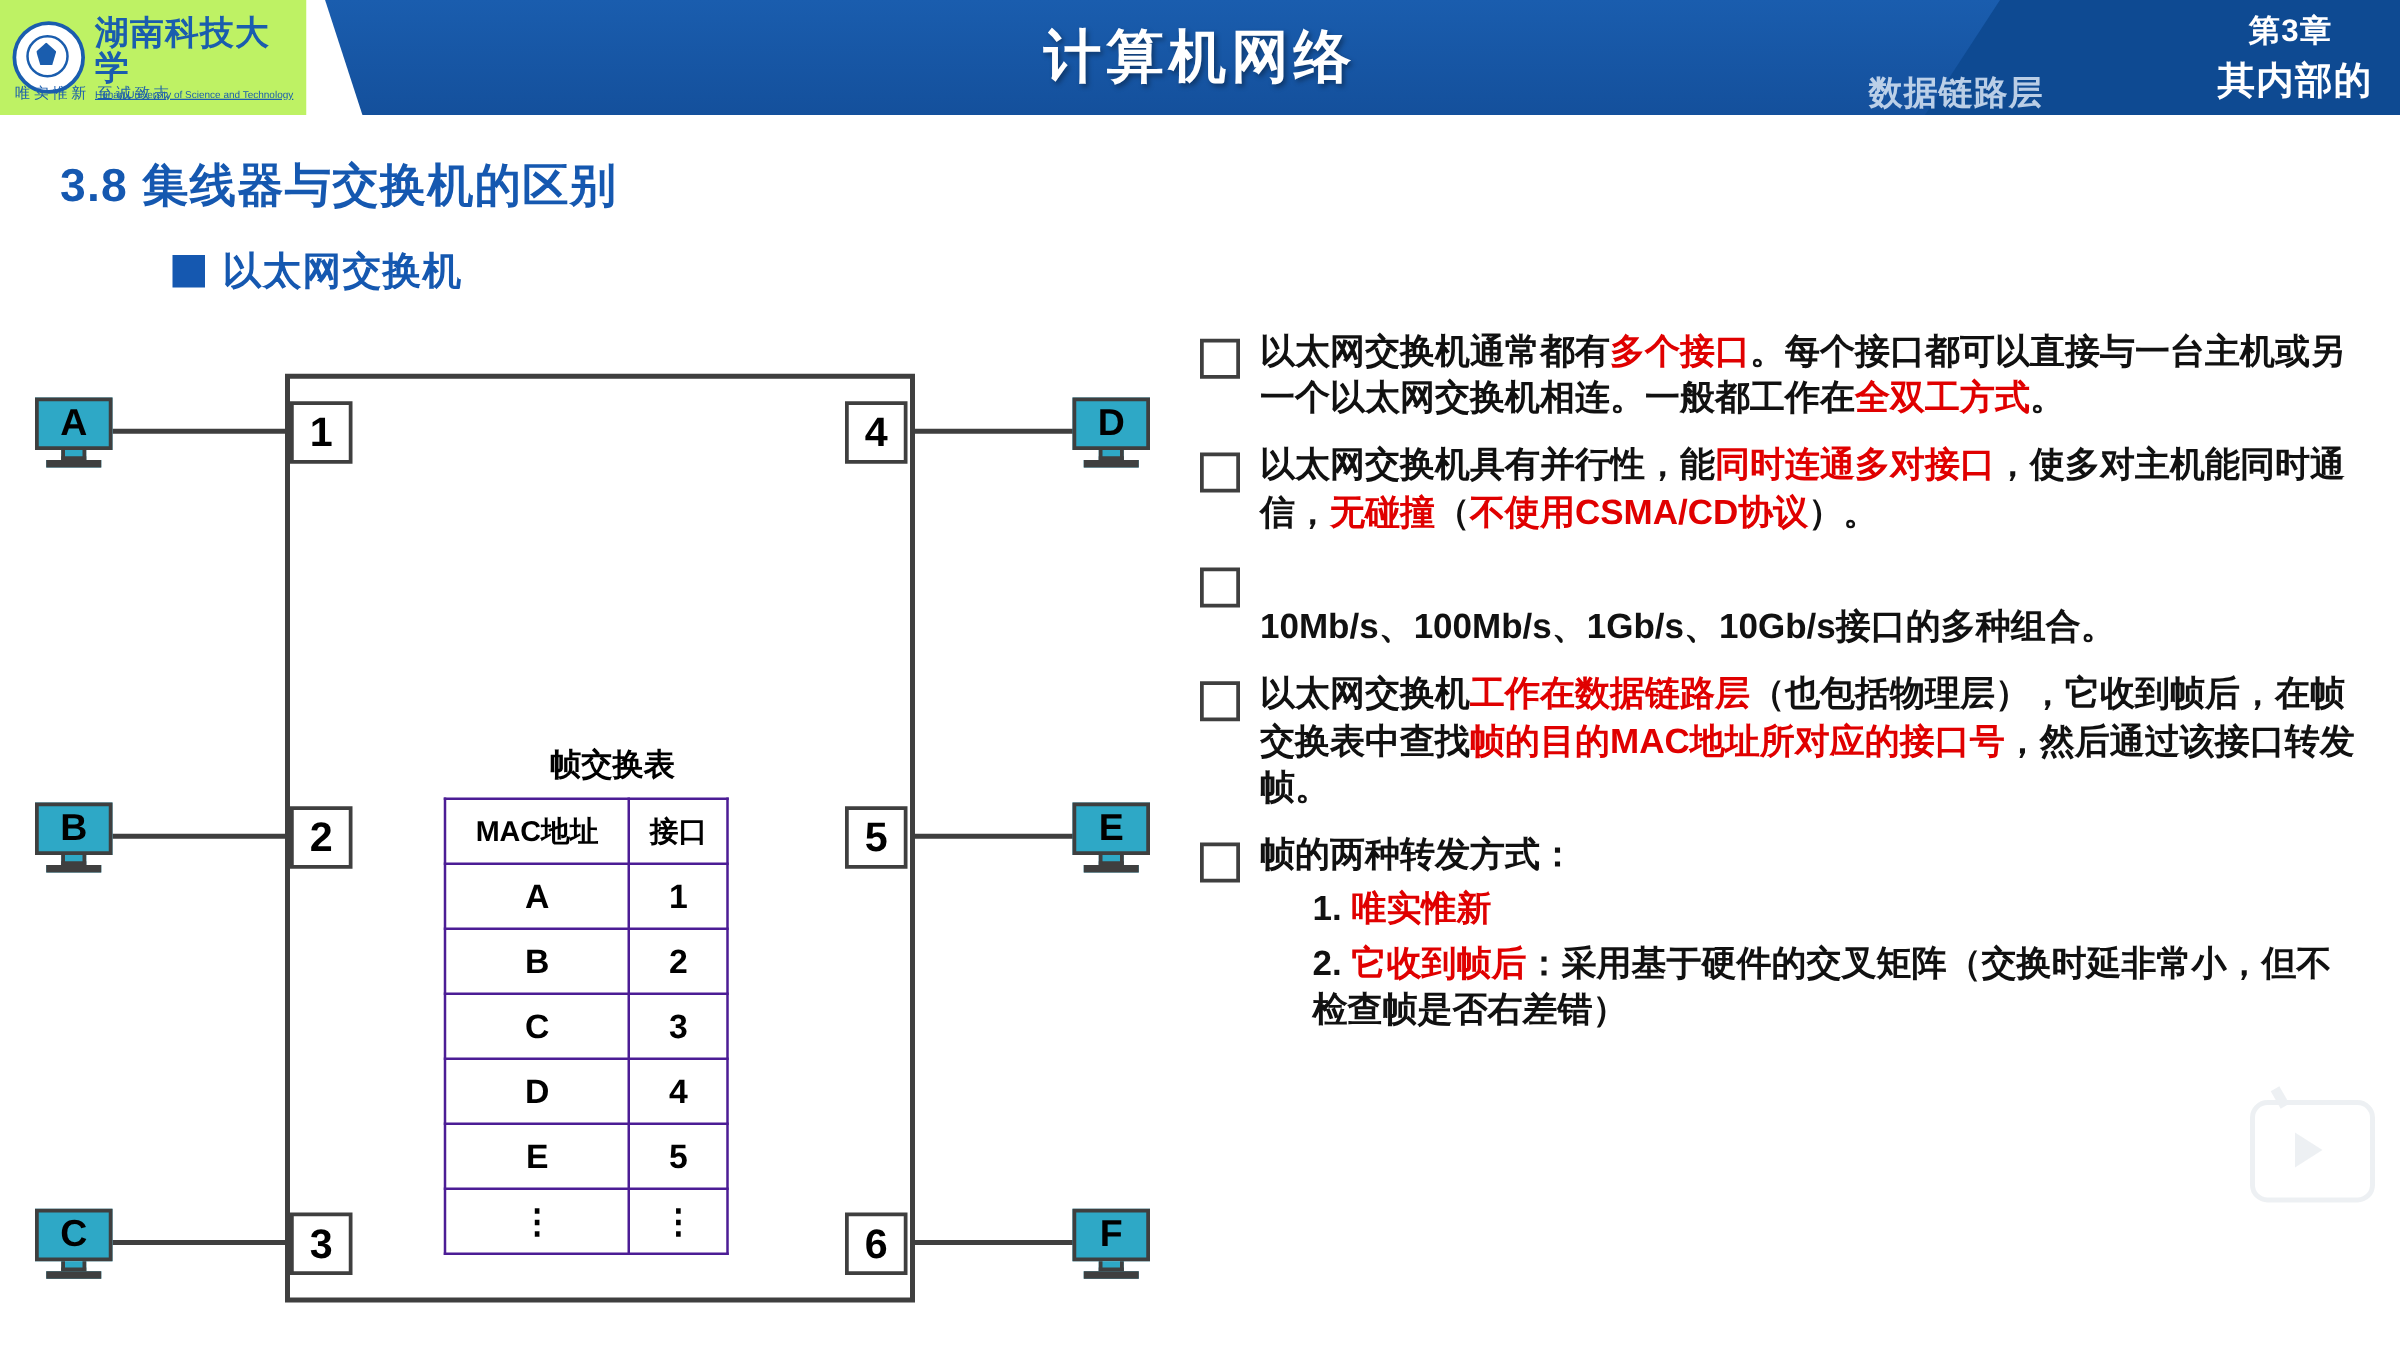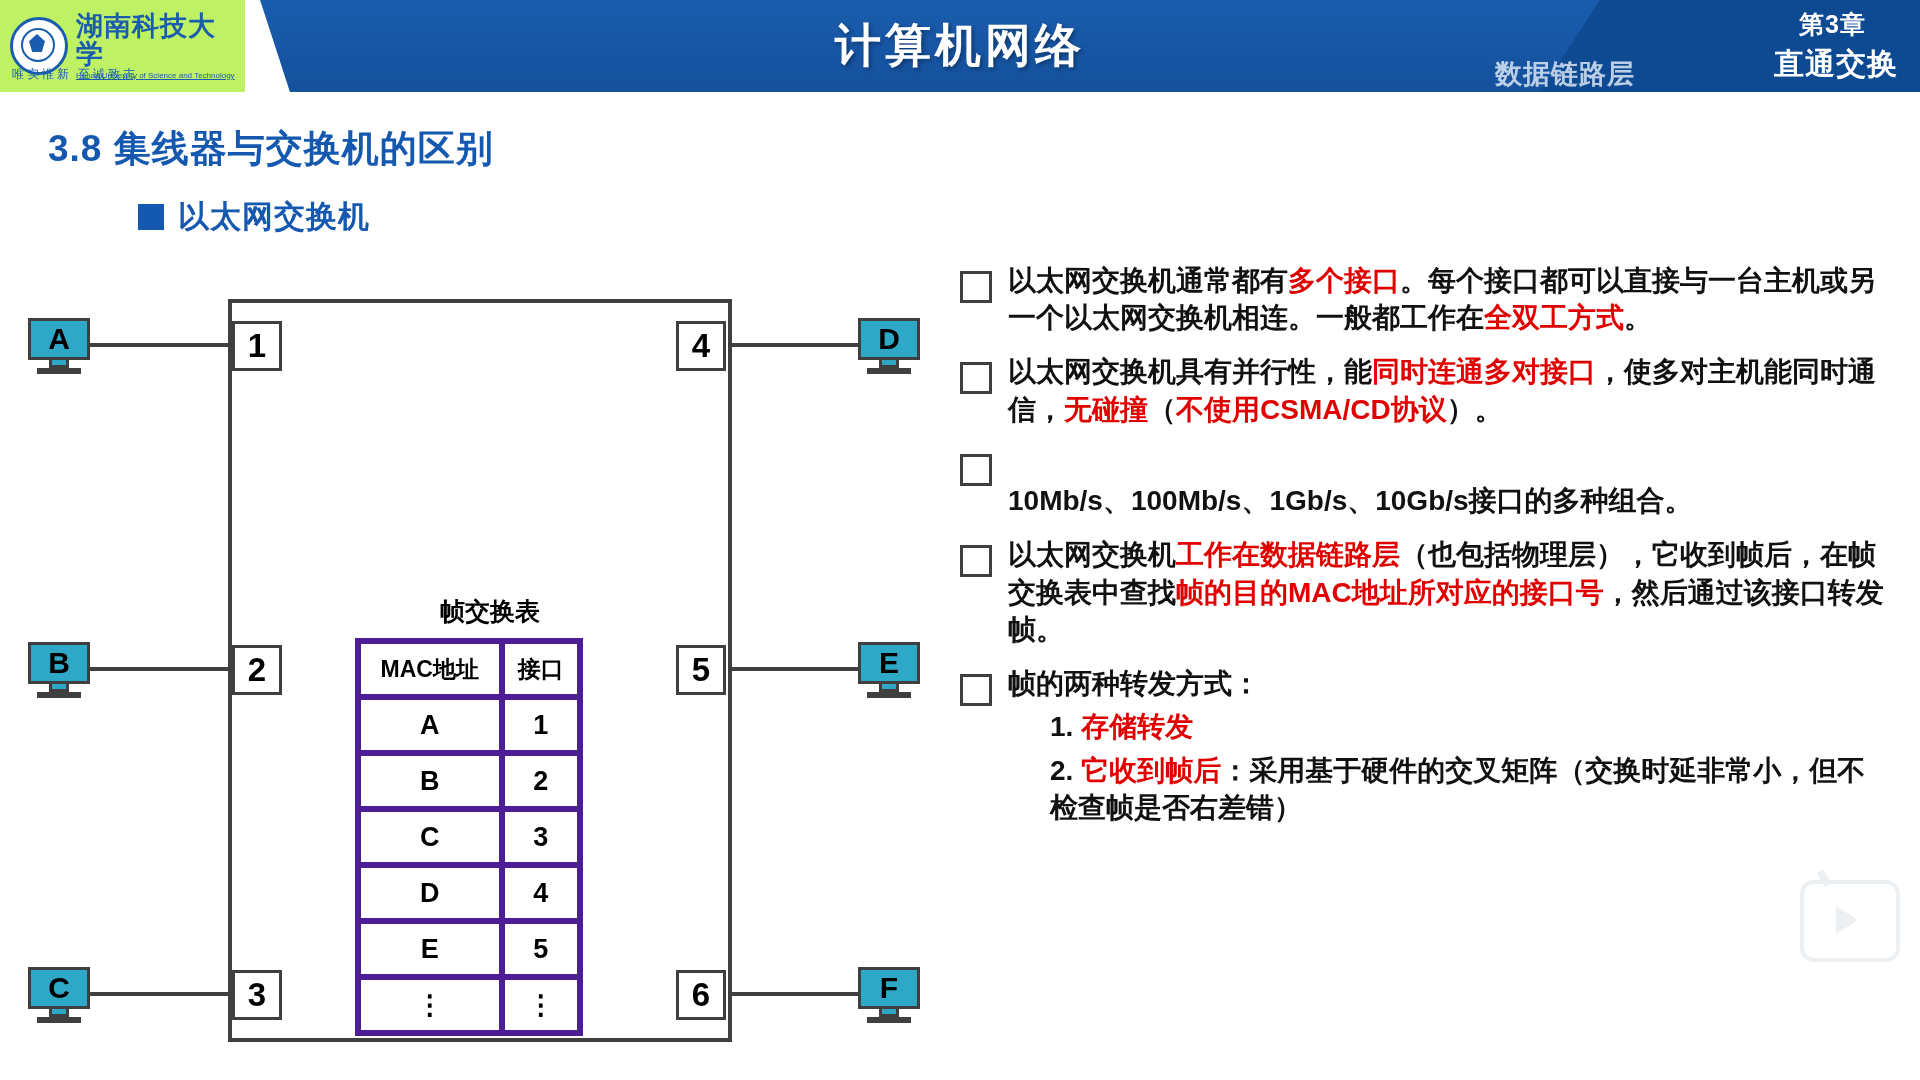--- a/index.html
+++ b/index.html
@@ -176,21 +176,21 @@
     position: absolute; left: 410px; top: 595px;
     width: 160px; text-align: center;
     font-size: 25px; font-weight: bold; color: #000;
   }
   .mac-table {
     position: absolute; left: 355px; top: 638px;
     width: 228px;
     border-collapse: collapse;
   }
   .mac-table td, .mac-table th {
-    border: 6px solid #4c1d95;
+    border: 2px solid #4c1d95;
     height: 48px;
     text-align: center;
     font-size: 27px;
     font-weight: bold;
     color: #000;
     font-family: "Liberation Sans", sans-serif;
     margin-top: 28px;
   }
   .mac-table th {
     font-size: 23px;
@@ -251,21 +251,21 @@
 
 <div id="slide">
 
   <div class="header">
     <div class="header-band-dark"></div>
 
     <div class="header-title">计算机网络</div>
 
     <div class="header-right-tab"></div>
     <div class="chapter-line1">第3章</div>
-    <div class="chapter-line2">直通交换</div>
+    <div class="chapter-line2">其内部的</div>
     <div class="watermark-header">数据链路层</div>
 
     <div class="logo-skew"></div>
     <div class="logo-box">
       <div class="logo-inner">
         <div class="logo-seal"></div>
         <div class="logo-text">
           <div class="logo-cn">湖南科技大学</div>
           <div class="logo-en">Hunan University of Science and Technology</div>
         </div>
@@ -392,21 +392,21 @@
         <div class="cbox"></div>
         <div>
           <div class="btext"><span>以太网交换机</span><span class="r">工作在数据链路层</span><span>（也包括物理层），它收到帧后，在帧交换表中查找</span><span class="r">帧的目的MAC地址所对应的接口号</span><span>，然后通过该接口转发帧。</span></div>
         </div>
       </div>
       <div class="bullet-row">
         <div class="cbox"></div>
         <div>
           <div class="btext"><span>帧的两种转发方式：</span></div>
           <div class="sub-items">
-            <div class="sub-item"><span>1. </span><span class="r">存储转发</span></div>
+            <div class="sub-item"><span>1. </span><span class="r">唯实惟新</span></div>
             <div class="sub-item"><span>2. </span><span class="r">它收到帧后</span><span>：采用基于硬件的交叉矩阵（交换时延非常小，但不检查帧是否右差错）</span></div>
           </div>
         </div>
       </div>
     </div>
 
   <div class="watermark-body"></div>
 </div>
 
 </body></html>

